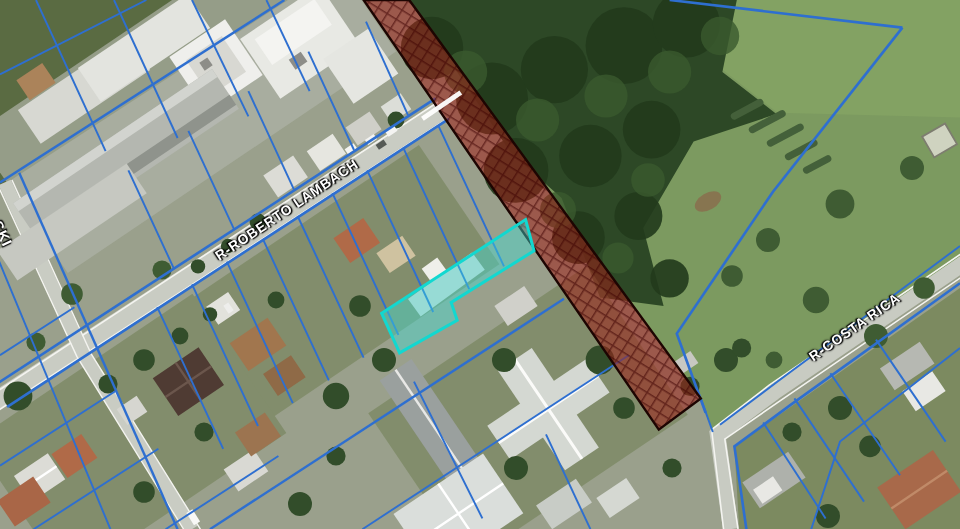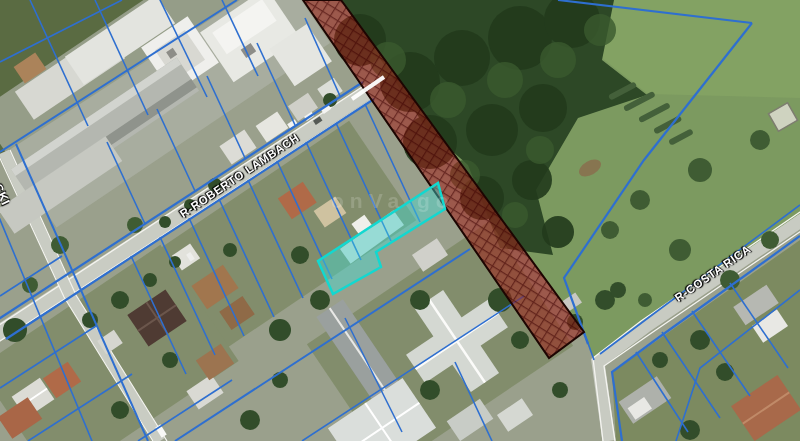--- a/index.html
+++ b/index.html
@@ -271,17 +271,16 @@
   <g>
     <polygon points="303,0 341,0 584,332 549,358" fill="#9E1F18" fill-opacity="0.55"></polygon>
     <polygon points="303,0 341,0 584,332 549,358" fill="url(#hatch)" stroke="#1D0502" stroke-width="2"></polygon>
   </g>
 
   <path d="M352 99 L384 77" stroke="#ffffff" stroke-width="4" opacity="0.95"></path>
 
   <polygon points="438,183 445,209 376,252 381,267 333,294 318,261" fill="#3FE0D8" fill-opacity="0.42" stroke="#12D8D0" stroke-width="2.5"></polygon>
 </svg>
 
-<div id="watermark">onVa go</div>
 <div id="label-rl" class="street-label">R-ROBERTO LAMBACH</div>
 <div id="label-cr" class="street-label">R-COSTA RICA</div>
 <div id="label-ski" class="street-label">SKI</div>
 </div>
 
 </body></html>

